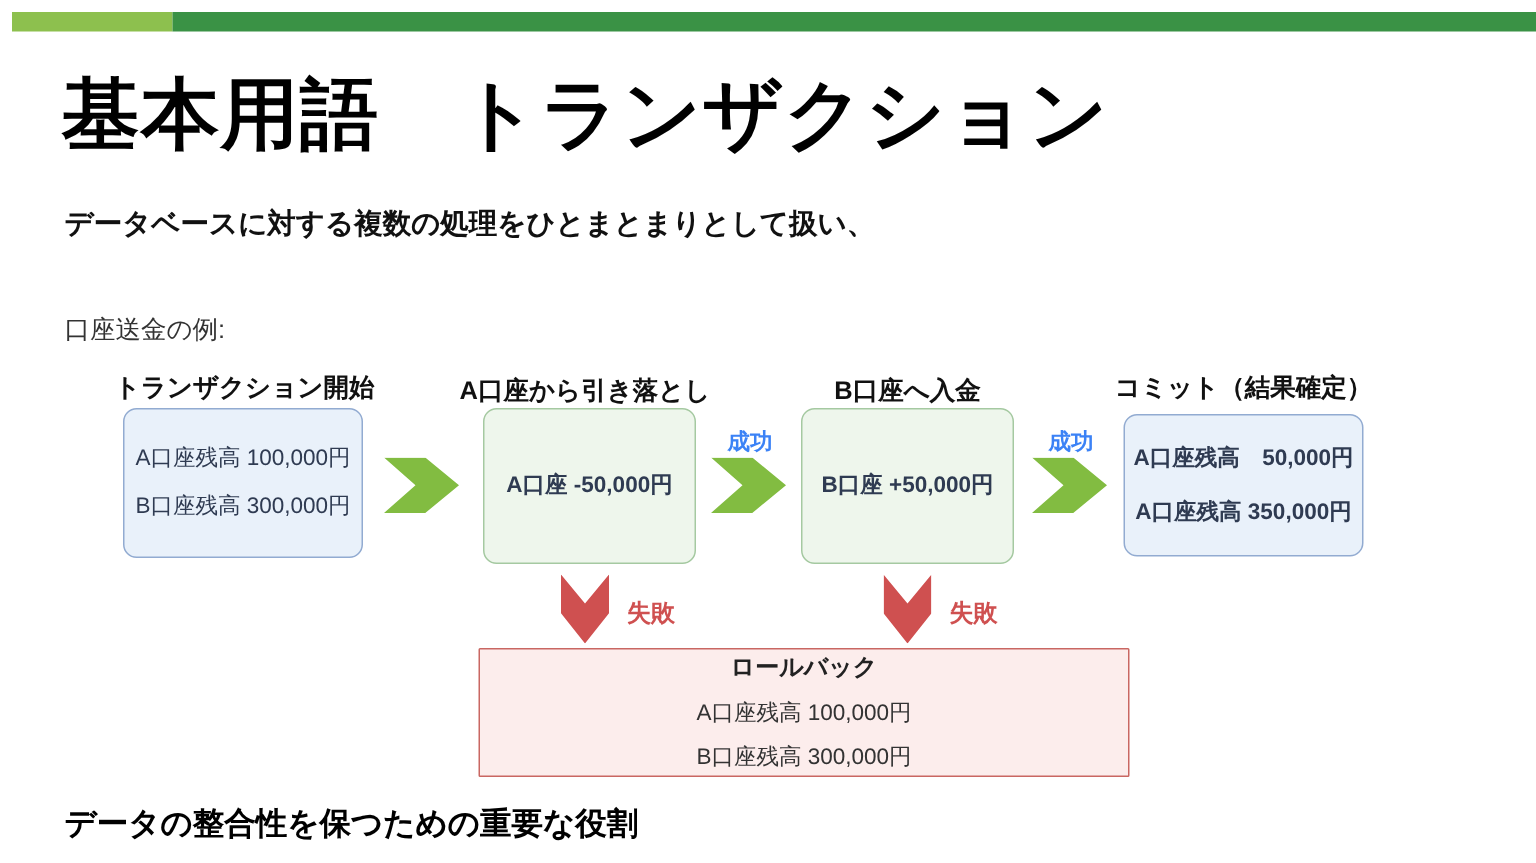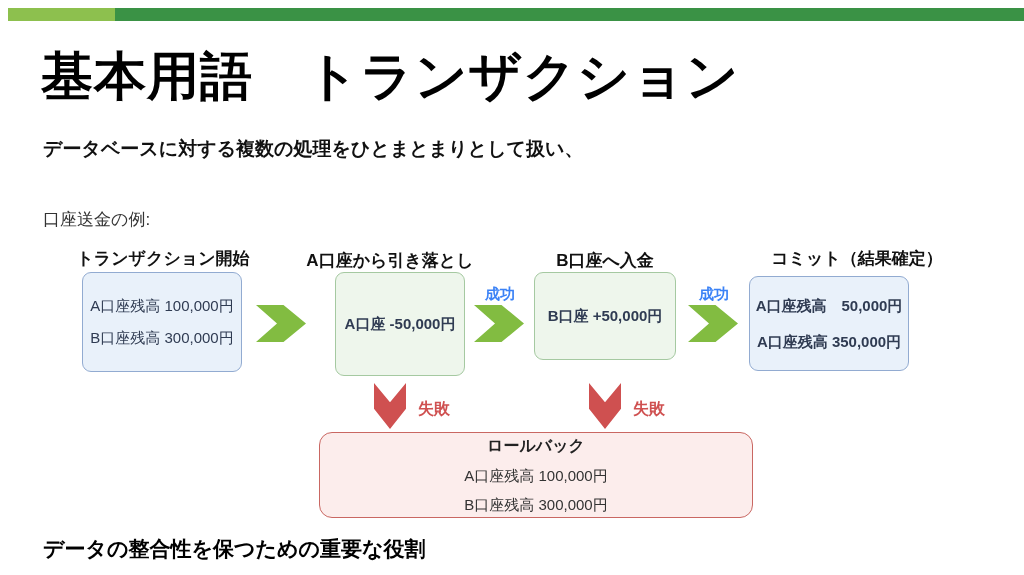--- a/index.html
+++ b/index.html
@@ -29,35 +29,35 @@
   .example { position: absolute; left: 35px; top: 200px; font-size: 17px; font-weight: 400; color: #333; }
 
   
   .step-label {
     position: absolute; top: 241px; transform: translateX(-50%);
     font-size: 17px; font-weight: 700; color: #111; white-space: nowrap;
   }
   .step-label.c1 { left: 159px; top: 239px; }
   .step-label.c2 { left: 386px; }
   .step-label.c3 { left: 601px; }
-  .step-label.c4 { left: 825px; top: 239px; margin-left: 28px; }
+  .step-label.c4 { left: 825px; top: 239px; }
 
   
   .box {
     position: absolute; border-radius: 9px;
     display: flex; flex-direction: column; align-items: center; justify-content: center;
     text-align: center;
   }
   .box.blue  { background: #E9F1FA; border: 1.5px solid #92ABD1; }
   .box.green { background: #EEF6EC; border: 1.5px solid #A5C9A1; }
   .box .line { font-size: 15px; color: #2F3B52; line-height: 24px; white-space: nowrap; }
   .box .line.bold { font-weight: 700; }
   .box1 { left: 78px;  top: 268px; width: 160px; height: 100px; }
-  .box2 { left: 331px; top: 268px; width: 130px; height: 104px; }
-  .box3 { left: 530px; top: 268px; width: 142px; height: 88px; }
+  .box2 { left: 318px; top: 268px; width: 142px; height: 104px; }
+  .box3 { left: 530px; top: 268px; width: 142px; height: 104px; }
   .box4 { left: 745px; top: 272px; width: 160px; height: 95px; }
   .box4 .line { line-height: 28px; }
 
   
   .flow-arrow {
     position: absolute; width: 50px; height: 37px; background: #82BC41;
     clip-path: polygon(0 0, 55% 0, 100% 50%, 55% 100%, 0 100%, 42% 50%);
   }
   .flow-arrow.a1 { left: 252px; top: 301px; }
   .flow-arrow.a2 { left: 470px; top: 301px; }
@@ -81,21 +81,21 @@
   .fail-label {
     position: absolute; top: 391px;
     font-size: 16px; font-weight: 700; color: #CF5050; white-space: nowrap;
   }
   .fail-label.s1 { left: 410px; }
   .fail-label.s2 { left: 625px; }
 
   
   .rollback {
     position: absolute; left: 315px; top: 428px; width: 434px; height: 86px;
-    background: #FCEDEC; border: 1.5px solid #C96762; border-radius: 13px;
+    background: #FCEDEC; border: 1.5px solid #C96762; border-radius: 1px;
     display: flex; flex-direction: column; align-items: center; justify-content: center;
     text-align: right;
   }
   .rollback .rb-title    { font-size: 16px; font-weight: 700; color: #222; line-height: 22px; }
   .rollback .rb-subtitle { font-size: 15px; font-weight: 700; color: #222; line-height: 21px; }
   .rollback .rb-line     { font-size: 15px; font-weight: 400; color: #333; line-height: 21px; }
 
   .footer {
     position: absolute; left: 35px; top: 527px;
     font-size: 21px; font-weight: 700; color: #000; white-space: nowrap;

